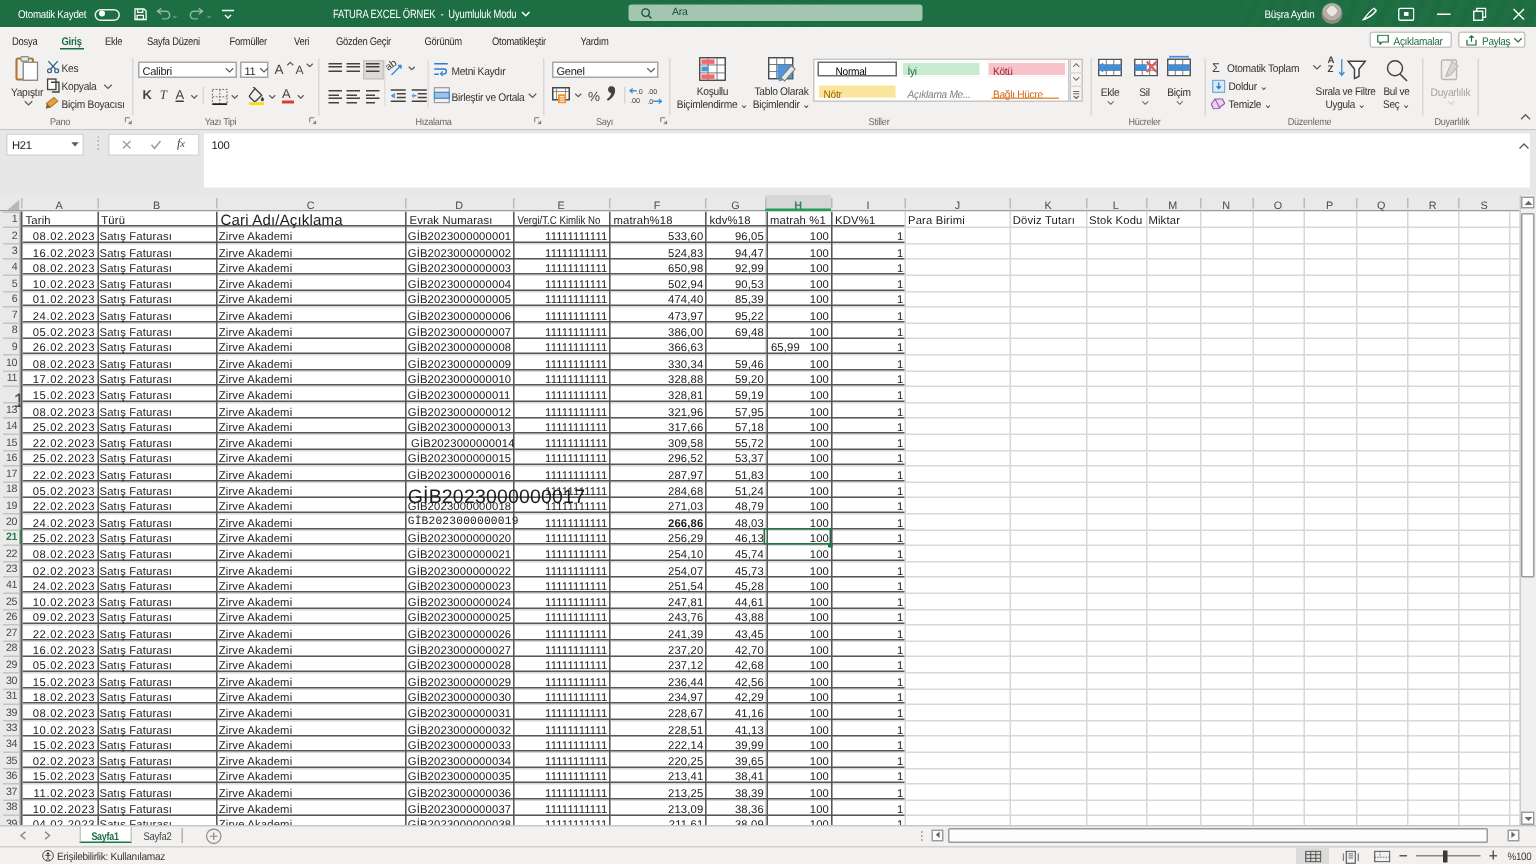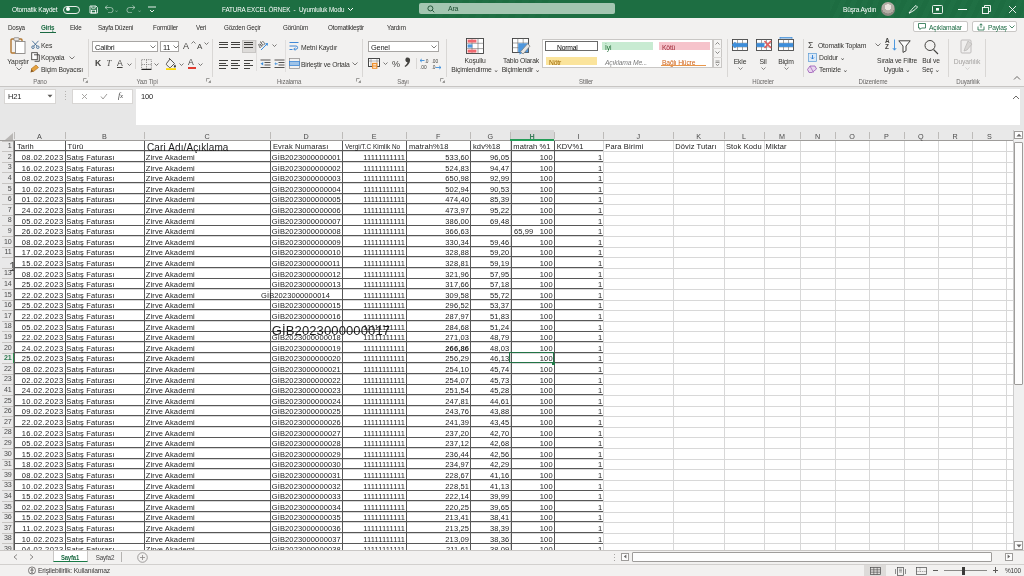--- a/index.html
+++ b/index.html
@@ -770,21 +770,21 @@
 <div class="t" style="left:145.8px;top:139.6px;font-size:7.5px;color:#1c1c1c;letter-spacing:0.12px;">Zirve Akademi</div>
 <div class="t" style="left:271.8px;top:139.6px;font-size:7.5px;color:#1c1c1c;letter-spacing:0.12px;">GİB2023000000013</div>
 <div class="t" style="left:405.0px;top:139.6px;font-size:7.5px;color:#1c1c1c;letter-spacing:0.12px;transform:translateX(-100%);">11111111111</div>
 <div class="t" style="left:469.0px;top:139.6px;font-size:7.5px;color:#1c1c1c;letter-spacing:0.12px;transform:translateX(-100%);">317,66</div>
 <div class="t" style="left:509.3px;top:139.6px;font-size:7.5px;color:#1c1c1c;letter-spacing:0.12px;transform:translateX(-100%);">57,18</div>
 <div class="t" style="left:552.7px;top:139.6px;font-size:7.5px;color:#1c1c1c;letter-spacing:0.12px;transform:translateX(-100%);">100</div>
 <div class="t" style="left:602.3px;top:139.6px;font-size:7.5px;color:#1c1c1c;letter-spacing:0.12px;transform:translateX(-100%);">1</div>
 <div class="t" style="left:63.5px;top:150.20000000000002px;font-size:7.5px;color:#1c1c1c;letter-spacing:0.12px;letter-spacing:0.42px;transform:translateX(-100%);">22.02.2023</div>
 <div class="t" style="left:66.3px;top:150.20000000000002px;font-size:7.5px;color:#1c1c1c;letter-spacing:0.12px;">Satış Faturası</div>
 <div class="t" style="left:145.8px;top:150.20000000000002px;font-size:7.5px;color:#1c1c1c;letter-spacing:0.12px;">Zirve Akademi</div>
-<div class="t" style="left:261px;top:150.20000000000002px;font-size:7.5px;color:#1c1c1c;letter-spacing:0.12px;">GİB2023000000014</div>
+<div class="t" style="left:274px;top:150.20000000000002px;font-size:7.5px;color:#1c1c1c;letter-spacing:0.12px;">GİB2023000000014</div>
 <div class="t" style="left:405.0px;top:150.20000000000002px;font-size:7.5px;color:#1c1c1c;letter-spacing:0.12px;transform:translateX(-100%);">11111111111</div>
 <div class="t" style="left:469.0px;top:150.20000000000002px;font-size:7.5px;color:#1c1c1c;letter-spacing:0.12px;transform:translateX(-100%);">309,58</div>
 <div class="t" style="left:509.3px;top:150.20000000000002px;font-size:7.5px;color:#1c1c1c;letter-spacing:0.12px;transform:translateX(-100%);">55,72</div>
 <div class="t" style="left:552.7px;top:150.20000000000002px;font-size:7.5px;color:#1c1c1c;letter-spacing:0.12px;transform:translateX(-100%);">100</div>
 <div class="t" style="left:602.3px;top:150.20000000000002px;font-size:7.5px;color:#1c1c1c;letter-spacing:0.12px;transform:translateX(-100%);">1</div>
 <div class="t" style="left:63.5px;top:160.8px;font-size:7.5px;color:#1c1c1c;letter-spacing:0.12px;letter-spacing:0.42px;transform:translateX(-100%);">25.02.2023</div>
 <div class="t" style="left:66.3px;top:160.8px;font-size:7.5px;color:#1c1c1c;letter-spacing:0.12px;">Satış Faturası</div>
 <div class="t" style="left:145.8px;top:160.8px;font-size:7.5px;color:#1c1c1c;letter-spacing:0.12px;">Zirve Akademi</div>
 <div class="t" style="left:271.8px;top:160.8px;font-size:7.5px;color:#1c1c1c;letter-spacing:0.12px;">GİB2023000000015</div>
 <div class="t" style="left:405.0px;top:160.8px;font-size:7.5px;color:#1c1c1c;letter-spacing:0.12px;transform:translateX(-100%);">11111111111</div>
@@ -815,21 +815,21 @@
 <div class="t" style="left:145.8px;top:192.6px;font-size:7.5px;color:#1c1c1c;letter-spacing:0.12px;">Zirve Akademi</div>
 <div class="t" style="left:271.8px;top:192.6px;font-size:7.5px;color:#1c1c1c;letter-spacing:0.12px;">GİB2023000000018</div>
 <div class="t" style="left:405.0px;top:192.6px;font-size:7.5px;color:#1c1c1c;letter-spacing:0.12px;transform:translateX(-100%);">11111111111</div>
 <div class="t" style="left:469.0px;top:192.6px;font-size:7.5px;color:#1c1c1c;letter-spacing:0.12px;transform:translateX(-100%);">271,03</div>
 <div class="t" style="left:509.3px;top:192.6px;font-size:7.5px;color:#1c1c1c;letter-spacing:0.12px;transform:translateX(-100%);">48,79</div>
 <div class="t" style="left:552.7px;top:192.6px;font-size:7.5px;color:#1c1c1c;letter-spacing:0.12px;transform:translateX(-100%);">100</div>
 <div class="t" style="left:602.3px;top:192.6px;font-size:7.5px;color:#1c1c1c;letter-spacing:0.12px;transform:translateX(-100%);">1</div>
 <div class="t" style="left:63.5px;top:203.20000000000002px;font-size:7.5px;color:#1c1c1c;letter-spacing:0.12px;letter-spacing:0.42px;transform:translateX(-100%);">24.02.2023</div>
 <div class="t" style="left:66.3px;top:203.20000000000002px;font-size:7.5px;color:#1c1c1c;letter-spacing:0.12px;">Satış Faturası</div>
 <div class="t" style="left:145.8px;top:203.20000000000002px;font-size:7.5px;color:#1c1c1c;letter-spacing:0.12px;">Zirve Akademi</div>
-<div class="t" style="left:271.8px;top:203.20000000000002px;font-size:7.5px;color:#1c1c1c;letter-spacing:0.12px;">GİB2023000000019</div>
+<div class="t" style="left:271.8px;top:203.20000000000002px;font-size:7.5px;color:#1c1c1c;letter-spacing:0.12px;font-family:Liberation Mono, monospace;">GİB2023000000019</div>
 <div class="t" style="left:405.0px;top:203.20000000000002px;font-size:7.5px;color:#1c1c1c;letter-spacing:0.12px;transform:translateX(-100%);">11111111111</div>
 <div class="t" style="left:469.0px;top:203.20000000000002px;font-size:7.5px;color:#1c1c1c;letter-spacing:0.12px;transform:translateX(-100%);font-weight:bold;">266,86</div>
 <div class="t" style="left:509.3px;top:203.20000000000002px;font-size:7.5px;color:#1c1c1c;letter-spacing:0.12px;transform:translateX(-100%);">48,03</div>
 <div class="t" style="left:552.7px;top:203.20000000000002px;font-size:7.5px;color:#1c1c1c;letter-spacing:0.12px;transform:translateX(-100%);">100</div>
 <div class="t" style="left:602.3px;top:203.20000000000002px;font-size:7.5px;color:#1c1c1c;letter-spacing:0.12px;transform:translateX(-100%);">1</div>
 <div class="t" style="left:63.5px;top:213.8px;font-size:7.5px;color:#1c1c1c;letter-spacing:0.12px;letter-spacing:0.42px;transform:translateX(-100%);">25.02.2023</div>
 <div class="t" style="left:66.3px;top:213.8px;font-size:7.5px;color:#1c1c1c;letter-spacing:0.12px;">Satış Faturası</div>
 <div class="t" style="left:145.8px;top:213.8px;font-size:7.5px;color:#1c1c1c;letter-spacing:0.12px;">Zirve Akademi</div>
 <div class="t" style="left:271.8px;top:213.8px;font-size:7.5px;color:#1c1c1c;letter-spacing:0.12px;">GİB2023000000020</div>
 <div class="t" style="left:405.0px;top:213.8px;font-size:7.5px;color:#1c1c1c;letter-spacing:0.12px;transform:translateX(-100%);">11111111111</div>

